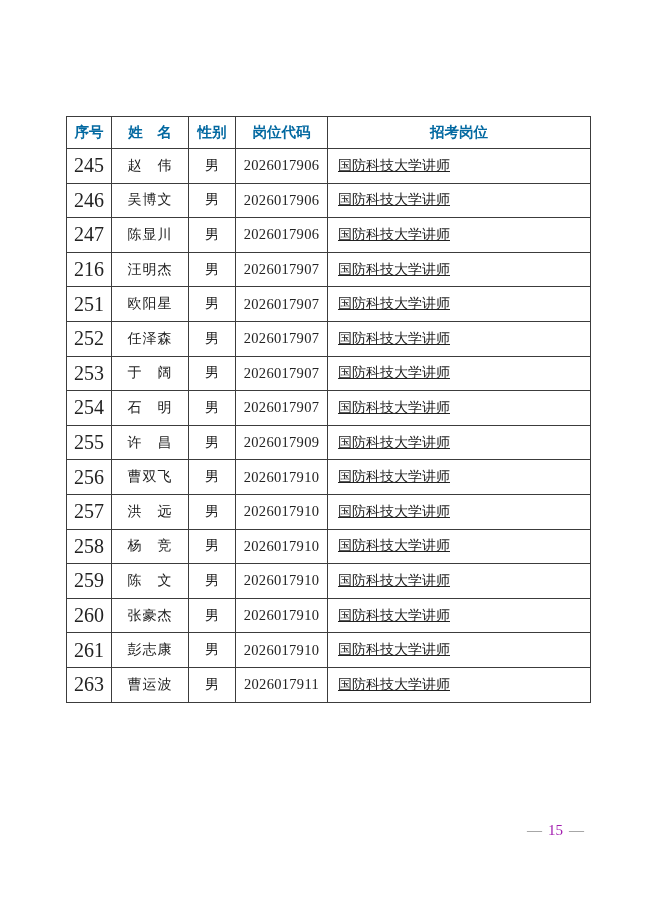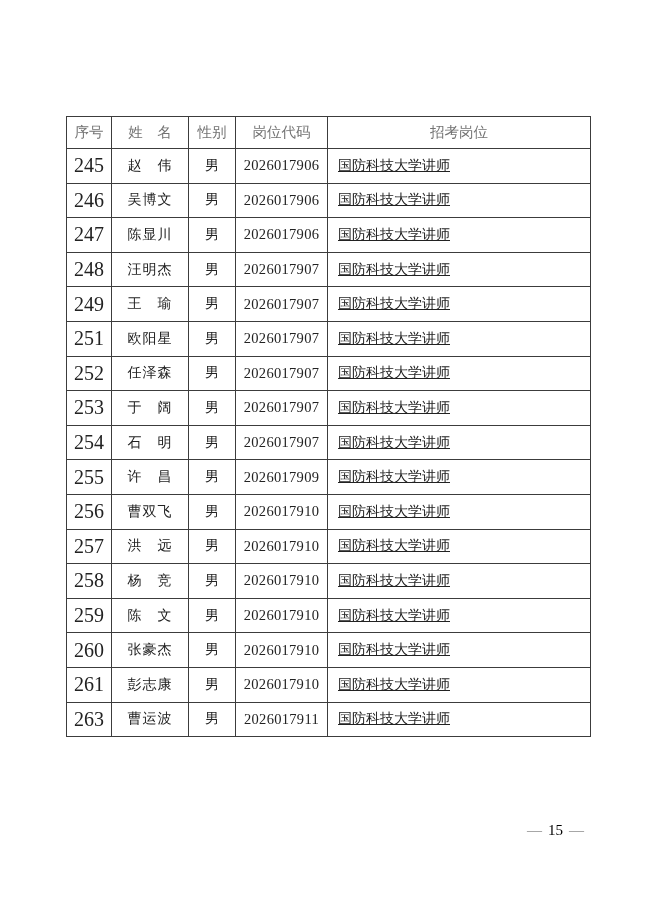--- a/index.html
+++ b/index.html
@@ -32,24 +32,24 @@
   table.roster th,
   table.roster td {
     border: 1px solid #3c3c3c;
     padding: 0;
     overflow: hidden;
     white-space: nowrap;
   }
   table.roster th {
     height: 31px;
     font-family: "Liberation Sans", "DejaVu Sans", sans-serif;
-    font-weight: normal;
+    font-weight: bold;
     font-size: 14.5px;
     text-align: center;
-    color: #737373;
+    color: #0369a1;
   }
   table.roster td {
     height: 33.6px;
     font-size: 14px;
     text-align: center;
     color: #222222;
   }
   table.roster td.col-position {
     text-align: left;
     padding-left: 10px;
@@ -82,21 +82,21 @@
     font-size: 15px;
     color: #2a2a2a;
     font-family: "Liberation Serif", "DejaVu Serif", serif;
   }
   .page-footer .dash {
     color: #8a8a8a;
     letter-spacing: 0;
     padding: 0 6px;
   }
   .page-footer .num {
-    color: #000000;
+    color: #a21caf;
   }
 </style>
 </head>
 <body>
 
 <div class="page">
 
   <table class="roster">
     <colgroup>
       <col class="c-serial">
@@ -130,29 +130,22 @@
           <td class="col-position">国防科技大学讲师</td>
         </tr>
         <tr>
           <td class="col-serial">247</td>
           <td class="col-name">陈显川</td>
           <td class="col-gender">男</td>
           <td class="col-code">2026017906</td>
           <td class="col-position">国防科技大学讲师</td>
         </tr>
         <tr>
-          <td class="col-serial">248</td>
+          <td class="col-serial">216</td>
           <td class="col-name">汪明杰</td>
-          <td class="col-gender">男</td>
-          <td class="col-code">2026017907</td>
-          <td class="col-position">国防科技大学讲师</td>
-        </tr>
-        <tr>
-          <td class="col-serial">249</td>
-          <td class="col-name">王　瑜</td>
           <td class="col-gender">男</td>
           <td class="col-code">2026017907</td>
           <td class="col-position">国防科技大学讲师</td>
         </tr>
         <tr>
           <td class="col-serial">251</td>
           <td class="col-name">欧阳星</td>
           <td class="col-gender">男</td>
           <td class="col-code">2026017907</td>
           <td class="col-position">国防科技大学讲师</td>

